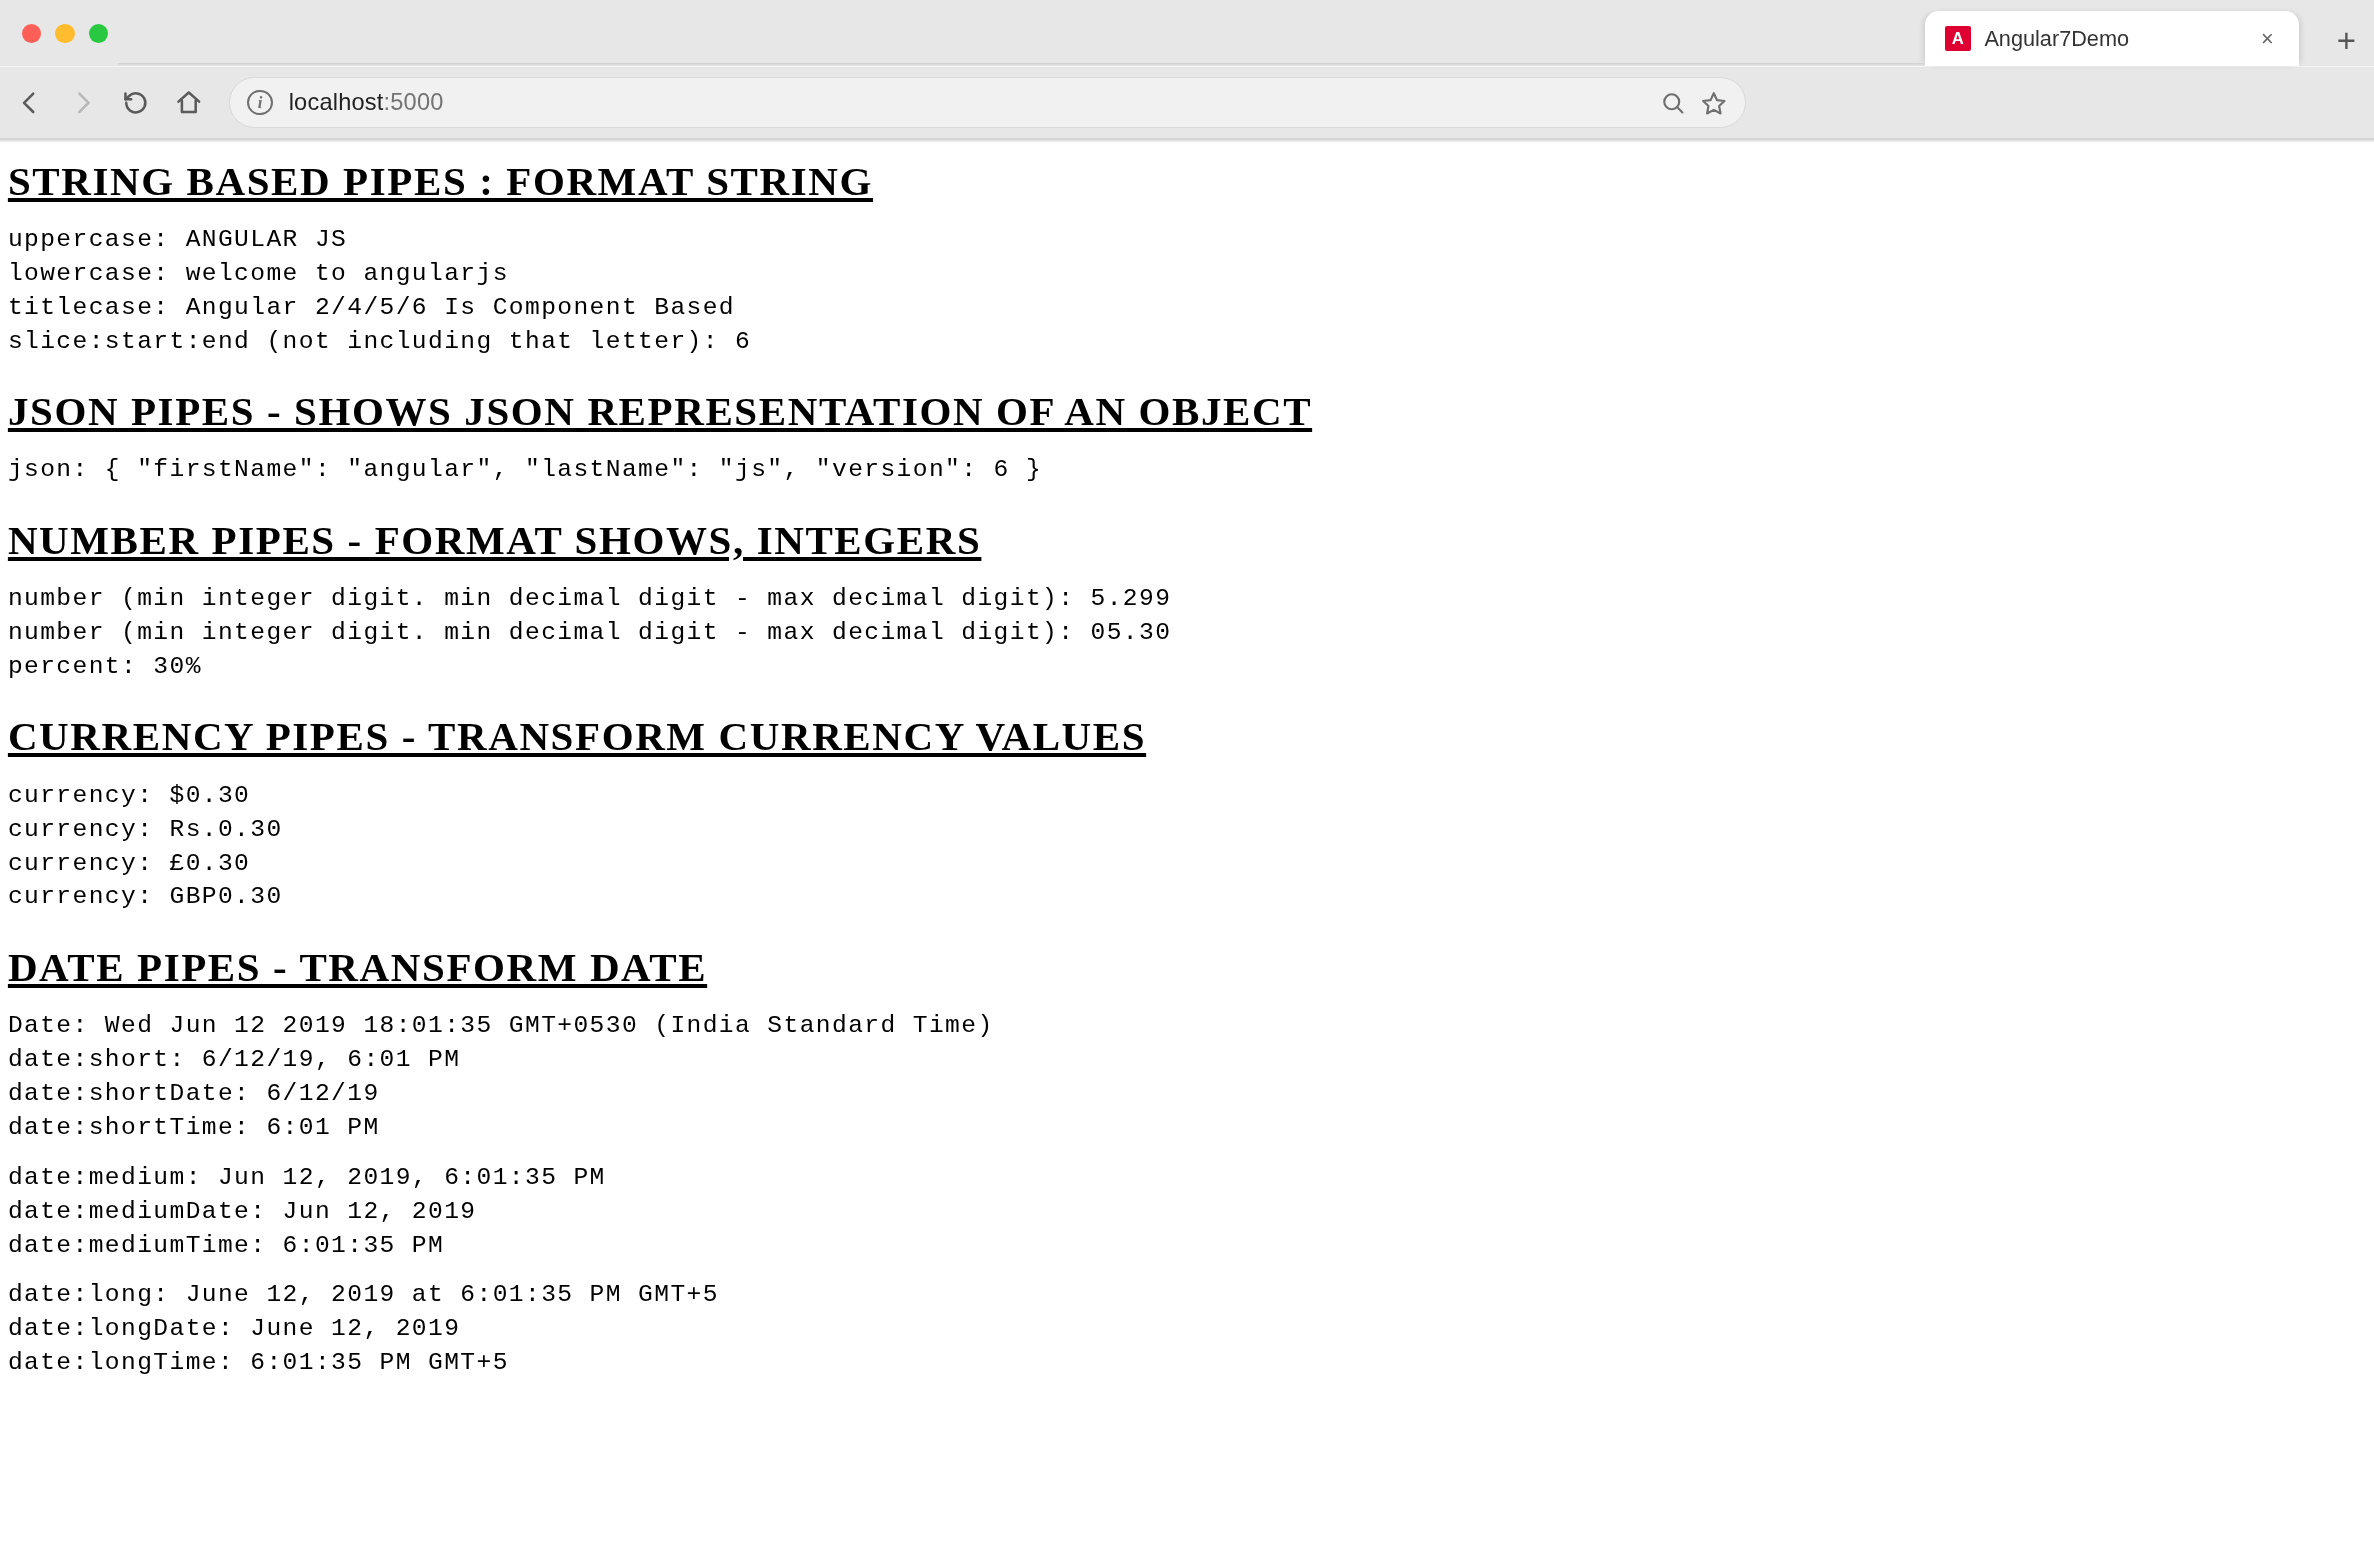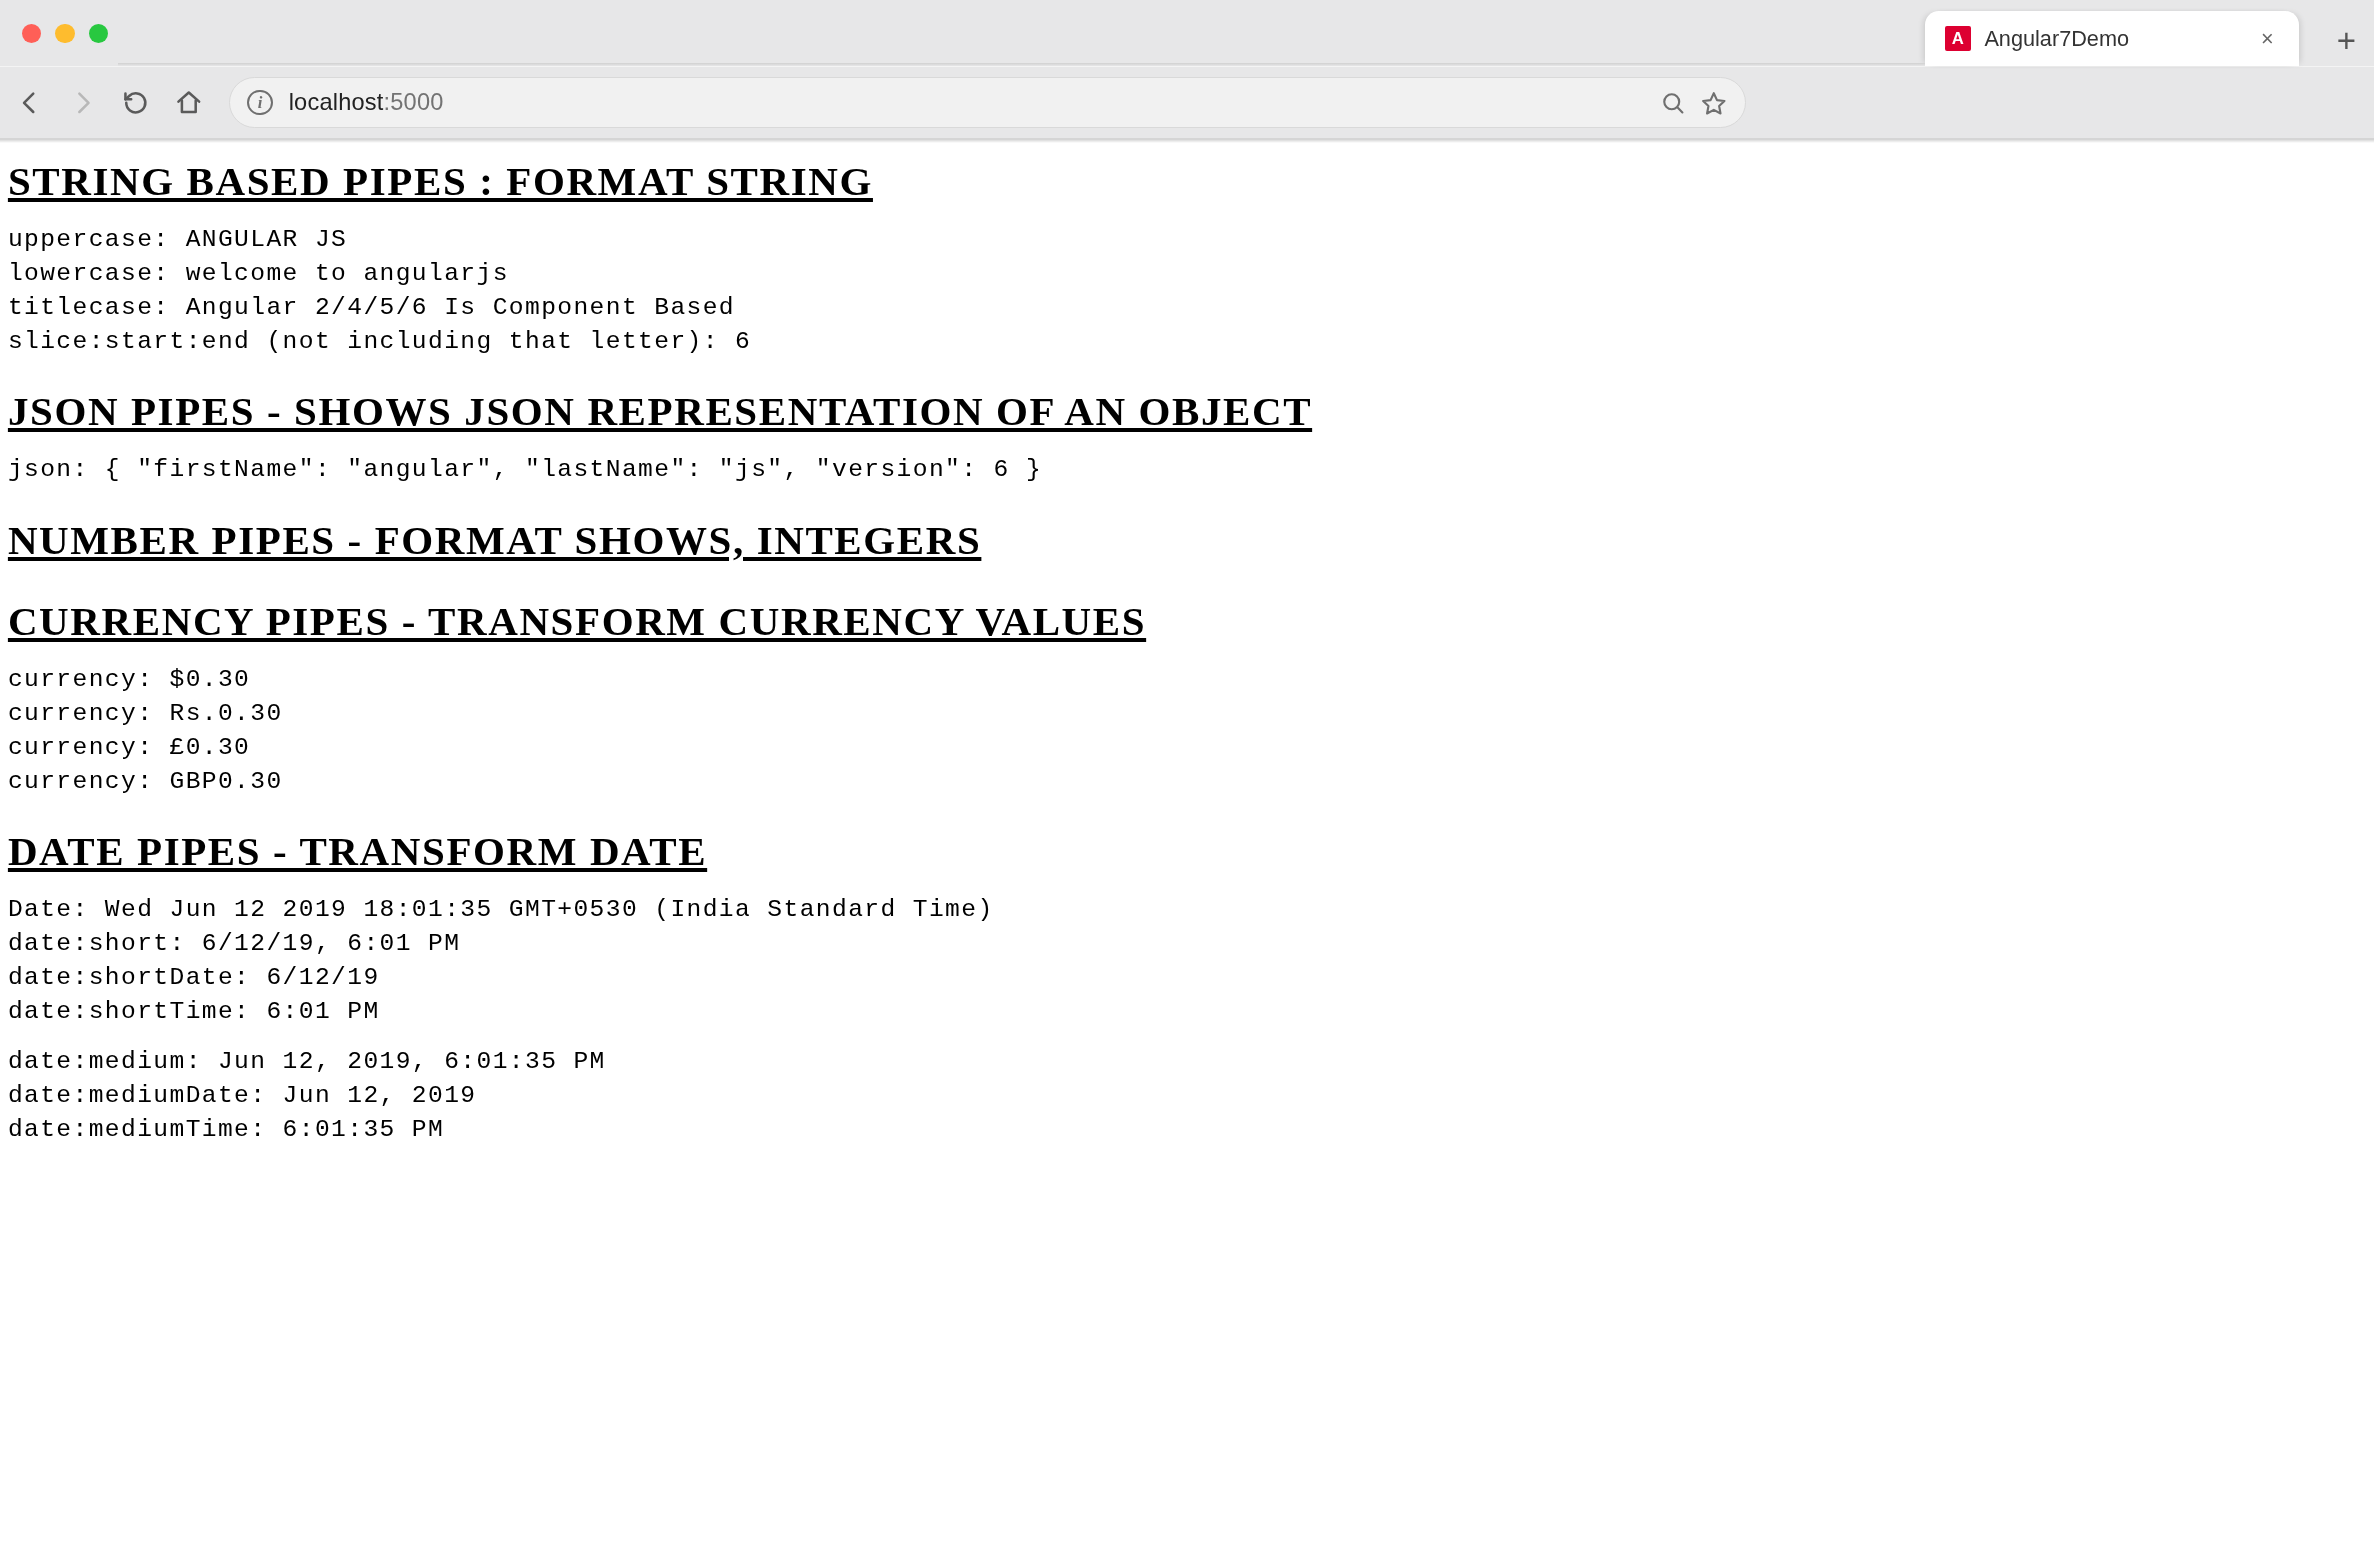--- a/index.html
+++ b/index.html
@@ -218,20 +218,25 @@
     <p>titlecase: Angular 2/4/5/6 Is Component Based</p>
     <p>slice:start:end (not including that letter): 6</p>
   </div>
 
   <h2>JSON PIPES - SHOWS JSON REPRESENTATION OF AN OBJECT</h2>
   <div class="block">
     <p>json: { "firstName": "angular", "lastName": "js", "version": 6 }</p>
   </div>
 
   <h2>NUMBER PIPES - FORMAT SHOWS, INTEGERS</h2>
+  <div class="block">
+    <p>number (min integer digit. min decimal digit - max decimal digit): 5.299</p>
+    <p>number (min integer digit. min decimal digit - max decimal digit): 05.30</p>
+    <p>percent: 30%</p>
+  </div>
 
   <h2>CURRENCY PIPES - TRANSFORM CURRENCY VALUES</h2>
   <div class="block">
     <p>currency: $0.30</p>
     <p>currency: Rs.0.30</p>
     <p>currency: £0.30</p>
     <p>currency: GBP0.30</p>
   </div>
 
   <h2>DATE PIPES - TRANSFORM DATE</h2>
@@ -242,15 +247,20 @@
     <p>date:shortDate: 6/12/19</p>
     <p>date:shortTime: 6:01 PM</p>
   </div>
 
   <div class="date-subblock">
     <p>date:medium: Jun 12, 2019, 6:01:35 PM</p>
     <p>date:mediumDate: Jun 12, 2019</p>
     <p>date:mediumTime: 6:01:35 PM</p>
   </div>
 
+  <div class="date-subblock">
+    <p>date:long: June 12, 2019 at 6:01:35 PM GMT+5</p>
+    <p>date:longDate: June 12, 2019</p>
+    <p>date:longTime: 6:01:35 PM GMT+5</p>
+  </div>
 
 </div>
 
 
 </body></html>

